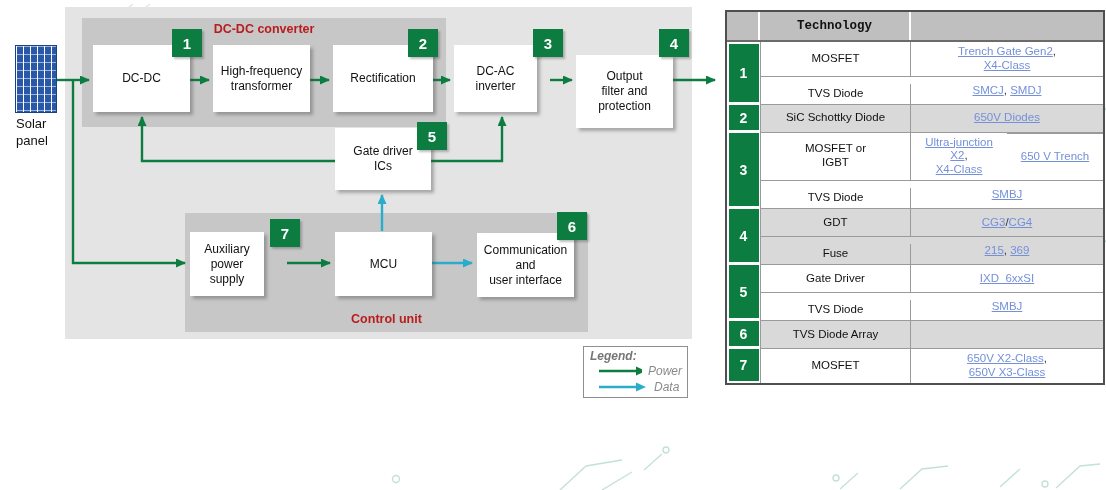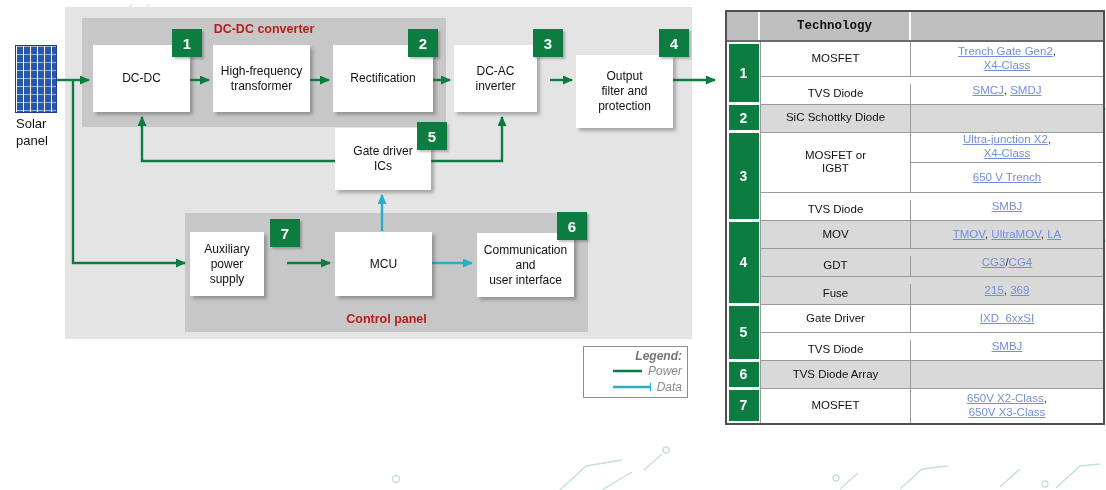--- a/index.html
+++ b/index.html
@@ -53,21 +53,21 @@
   .solar-panel{position:absolute;left:15px;top:45px;width:42px;height:68px;z-index:3;
     border:1px solid #1c3f85;box-sizing:border-box;
     background:
       repeating-linear-gradient(180deg, rgba(255,255,255,.55) 0 1px, transparent 1px 8px),
       repeating-linear-gradient(90deg, #ffffff 0 1px, transparent 1px 7px),
       #2a58a8;}
   .solar-label{position:absolute;left:16px;top:116px;font-size:13px;line-height:1.3;
                color:#111;white-space:pre-line;z-index:3;}
 
   .legend{position:absolute;left:583px;top:346px;width:105px;height:52px;background:#fff;
-          border:1px solid #8f8f8f;box-sizing:border-box;padding:2px 5px 0 20px;z-index:3;text-align:right;}
+          border:1px solid #8f8f8f;box-sizing:border-box;padding:2px 5px 0 6px;z-index:3;}
   .legend-title{font-style:italic;font-weight:bold;color:#767676;font-size:12px;}
   .legend-item{display:flex;align-items:center;gap:6px;height:16px;padding-left:8px;}
   .legend-item span{font-style:italic;color:#8a8a8a;font-size:12px;}
 
   
   .ltable{position:absolute;left:725px;top:10px;width:380px;background:#fff;
           border:2px solid #4f4f4f;box-sizing:border-box;font-size:11.5px;color:#111;z-index:3;}
   .thead{display:flex;background:var(--hdr);font-weight:bold;font-size:12.5px;
          border-bottom:2px solid #6b6b6b;height:28px;font-family:Liberation Mono, monospace;}
   .th{display:flex;align-items:center;justify-content:center;box-sizing:border-box;}
@@ -78,21 +78,21 @@
   .tgroup + .tgroup .grows{border-top:1px solid var(--bd);}
   .gnum{width:30px;margin:1.5px;background:var(--green);color:#fff;font-weight:bold;font-size:14px;
         display:flex;align-items:center;justify-content:center;flex:none;}
   .grows{flex:1;display:flex;flex-direction:column;border-left:1px solid var(--bd);}
   .trow{display:flex;min-height:27px;}
   .trow + .trow{border-top:1px solid var(--bd);align-items:flex-end;}
   .tcell{display:flex;align-items:center;justify-content:center;text-align:center;
          padding:3px 4px;box-sizing:border-box;line-height:1.2;}
   .tech-cell{width:150px;border-right:1px solid var(--bd);white-space:pre-line;flex:none;}
   .prod-cell{flex:1;min-height:26px;}
-  .prodstack{flex:1;display:flex;flex-direction:column;}
+  .prodstack{flex:1;display:flex;flex-direction:row;}
   .prodstack .prod-cell + .prod-cell{border-top:1px solid var(--bd);justify-content:center;}
   .shaded{background:var(--rowgray);}
   a.plink{color:var(--link);text-decoration:underline;cursor:pointer;}
   .sep{color:#333;}
 </style>
 </head>
 <body>
 
 <div class="stage">
 
@@ -116,21 +116,21 @@
       <path d="M1098,120 l8,-12"></path>
         <path d="M1100,250 l6,-10"></path>
     </g>
   </svg>
 
   <div class="bg-outer"></div>
   <div class="bg-conv">
     <div class="section-title">DC-DC converter</div>
   </div>
   <div class="bg-ctrl">
-    <div class="section-title">Control panel</div>
+    <div class="section-title">Control unit</div>
   </div>
 
   <svg class="wires" width="1106" height="490">
     <defs>
       <marker id="ag" markerUnits="userSpaceOnUse" markerWidth="12" markerHeight="11" refX="9" refY="4.5" orient="auto">
         <path d="M0,0 L10,4.5 L0,9 Z" fill="#0d7c40"></path>
       </marker>
       <marker id="ac" markerUnits="userSpaceOnUse" markerWidth="12" markerHeight="11" refX="9" refY="4.5" orient="auto">
         <path d="M0,0 L10,4.5 L0,9 Z" fill="#2aadca"></path>
       </marker>
@@ -223,20 +223,23 @@
                 <span><a class="plink">SMCJ</a><span class="sep">, </span><a class="plink">SMDJ</a></span>
               </div>
             </div>
           </div>
         </div>
         <div class="tgroup">
           <div class="gnum">2</div>
           <div class="grows">
             <div class="trow shaded">
               <div class="tcell tech-cell">SiC Schottky Diode</div>
+              <div class="tcell prod-cell">
+                <span><a class="plink">650V Diodes</a></span>
+              </div>
             </div>
           </div>
         </div>
         <div class="tgroup">
           <div class="gnum">3</div>
           <div class="grows">
             <div class="trow">
               <div class="tcell tech-cell">MOSFET or
 IGBT</div>
               <div class="prodstack">
@@ -253,26 +256,20 @@
               <div class="tcell prod-cell">
                 <span><a class="plink">SMBJ</a></span>
               </div>
             </div>
           </div>
         </div>
         <div class="tgroup">
           <div class="gnum">4</div>
           <div class="grows">
             <div class="trow shaded">
-              <div class="tcell tech-cell">MOV</div>
-              <div class="tcell prod-cell">
-                <span><a class="plink">TMOV</a><span class="sep">, </span><a class="plink">UltraMOV</a><span class="sep">, </span><a class="plink">LA</a></span>
-              </div>
-            </div>
-            <div class="trow shaded">
               <div class="tcell tech-cell">GDT</div>
               <div class="tcell prod-cell">
                 <span><a class="plink">CG3</a><span class="sep">/</span><a class="plink">CG4</a></span>
               </div>
             </div>
             <div class="trow shaded">
               <div class="tcell tech-cell">Fuse</div>
               <div class="tcell prod-cell">
                 <span><a class="plink">215</a><span class="sep">, </span><a class="plink">369</a></span>
               </div>

